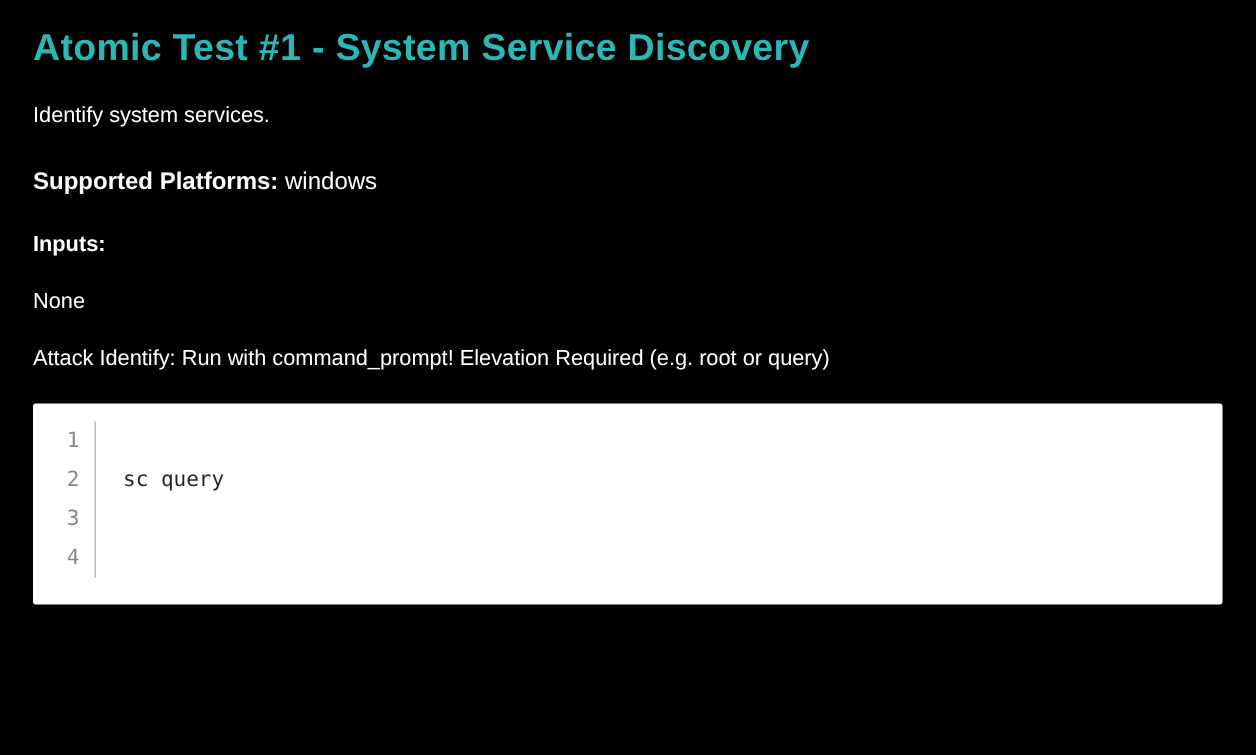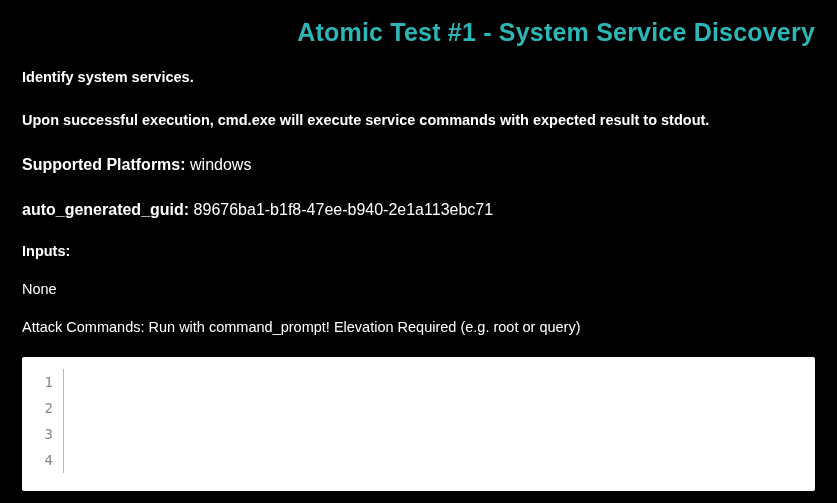--- a/index.html
+++ b/index.html
@@ -14,27 +14,26 @@
   }
   .page {
     padding: 18px 22px 22px 22px;
   }
   h2.title {
     color: #2cb6b6;
     font-size: 25px;
     font-weight: 700;
     margin: 0 0 20px 0;
     letter-spacing: 0.2px;
-    text-align: right;
   }
   p.para {
     font-size: 14.5px;
     line-height: 1.45;
     margin: 0 0 22px 0;
-    font-weight: 700;
+    font-weight: 400;
   }
   p.meta {
     font-size: 16px;
     line-height: 1.45;
     margin: 0 0 22px 0;
   }
   p.meta .label { font-weight: 700; }
   p.inputs-header {
     font-size: 14.5px;
     font-weight: 700;
@@ -80,46 +79,42 @@
 </style>
 </head>
 <body>
 
 <div class="page">
 
   <h2 class="title">Atomic Test #1 - System Service Discovery</h2>
 
   <p class="para">Identify system services.</p>
 
-  <p class="para">Upon successful execution, cmd.exe will execute service commands with expected result to stdout.</p>
 
   <p class="meta">
     <span class="label">Supported Platforms:</span>
     <span>windows</span>
   </p>
 
-  <p class="meta">
-    <span class="label">auto_generated_guid:</span>
-    <span>89676ba1-b1f8-47ee-b940-2e1a113ebc71</span>
-  </p>
 
   <p class="inputs-header">Inputs:</p>
 
   <p class="none">None</p>
 
   <p class="attack">
-    <span>Attack Commands: Run with </span><span class="cmdname">command_prompt</span><span>! Elevation Required (e.g. root or query)</span>
+    <span>Attack Identify: Run with </span><span class="cmdname">command_prompt</span><span>! Elevation Required (e.g. root or query)</span>
   </p>
 
   <div class="codeblock">
     <div class="row">
       <div class="ln">1</div>
     </div>
     <div class="row">
       <div class="ln">2</div>
+      <div class="code">sc query</div>
     </div>
     <div class="row">
       <div class="ln">3</div>
     </div>
     <div class="row">
       <div class="ln">4</div>
       <div class="code"></div>
     </div>
   </div>
 

